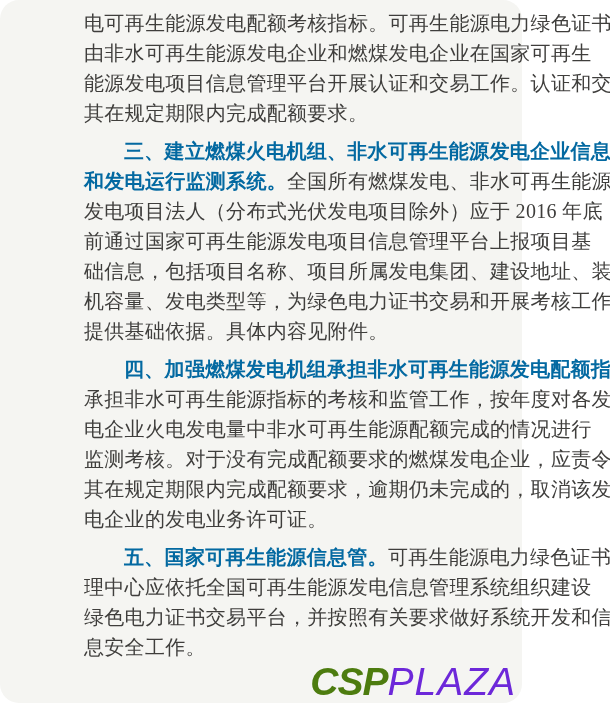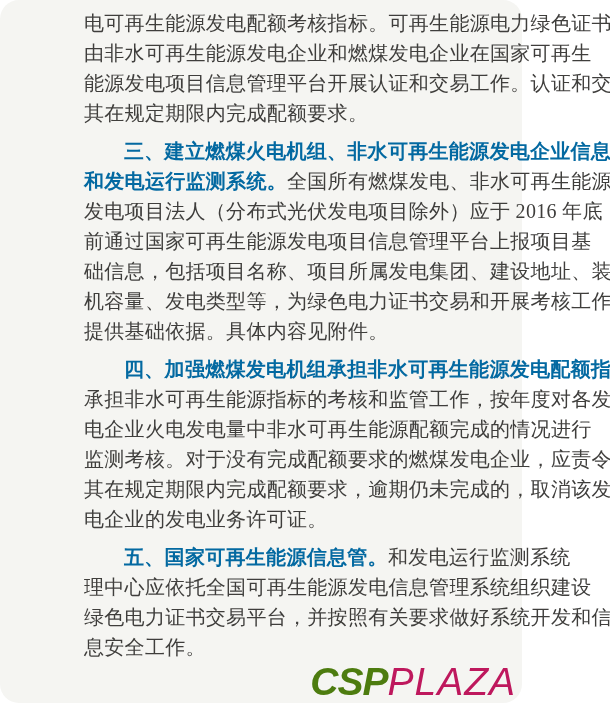--- a/index.html
+++ b/index.html
@@ -83,22 +83,22 @@
       </div>
       <div class="paragraph">
         <div class="line indent"><span class="seg bold">四、加强燃煤发电机组承担非水可再生能源发电配额指</span></div>
         <div class="line"><span class="seg">承担非水可再生能源指标的考核和监管工作，按年度对各发</span></div>
         <div class="line"><span class="seg">电企业火电发电量中非水可再生能源配额完成的情况进行</span></div>
         <div class="line"><span class="seg">监测考核。对于没有完成配额要求的燃煤发电企业，应责令</span></div>
         <div class="line"><span class="seg">其在规定期限内完成配额要求，逾期仍未完成的，取消该发</span></div>
         <div class="line"><span class="seg">电企业的发电业务许可证。</span></div>
       </div>
       <div class="paragraph">
-        <div class="line indent"><span class="seg bold">五、国家可再生能源信息管。</span><span class="seg">和发电运行监测系统</span></div>
+        <div class="line indent"><span class="seg bold">五、国家可再生能源信息管。</span><span class="seg">可再生能源电力绿色证书</span></div>
         <div class="line"><span class="seg">理中心应依托全国可再生能源发电信息管理系统组织建设</span></div>
         <div class="line"><span class="seg">绿色电力证书交易平台，并按照有关要求做好系统开发和信</span></div>
         <div class="line"><span class="seg">息安全工作。</span></div>
       </div>
     </div>
   <div class="watermark">
-    <span class="logo-csp" style="color: #4d7c0f;">CSP</span><span class="logo-plaza" style="color: #be185d;">PLAZA</span>
+    <span class="logo-csp" style="color: #4d7c0f;">CSP</span><span class="logo-plaza" style="color: #6d28d9;">PLAZA</span>
   </div>
 </div>
 
 </body></html>

